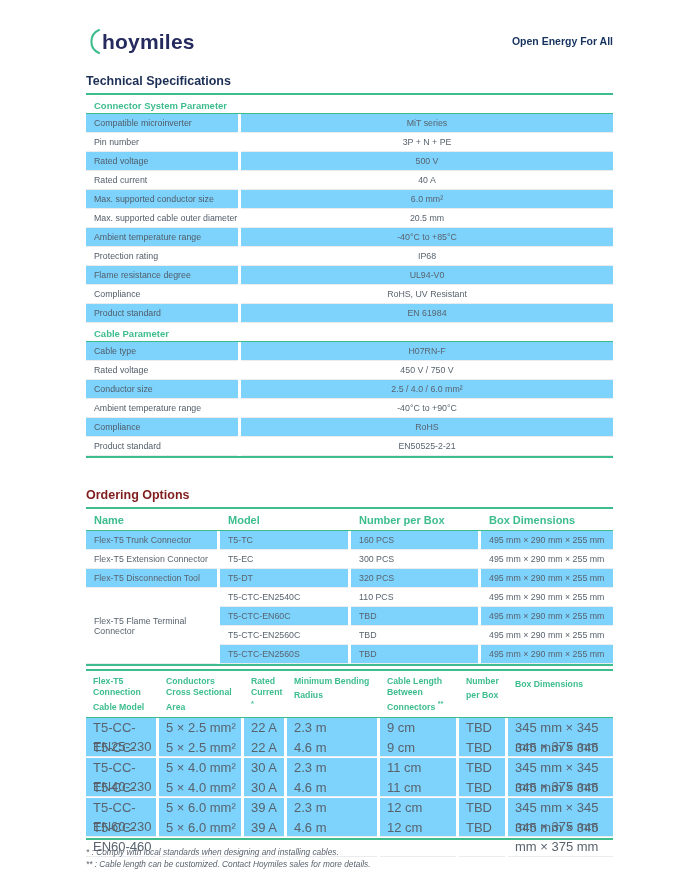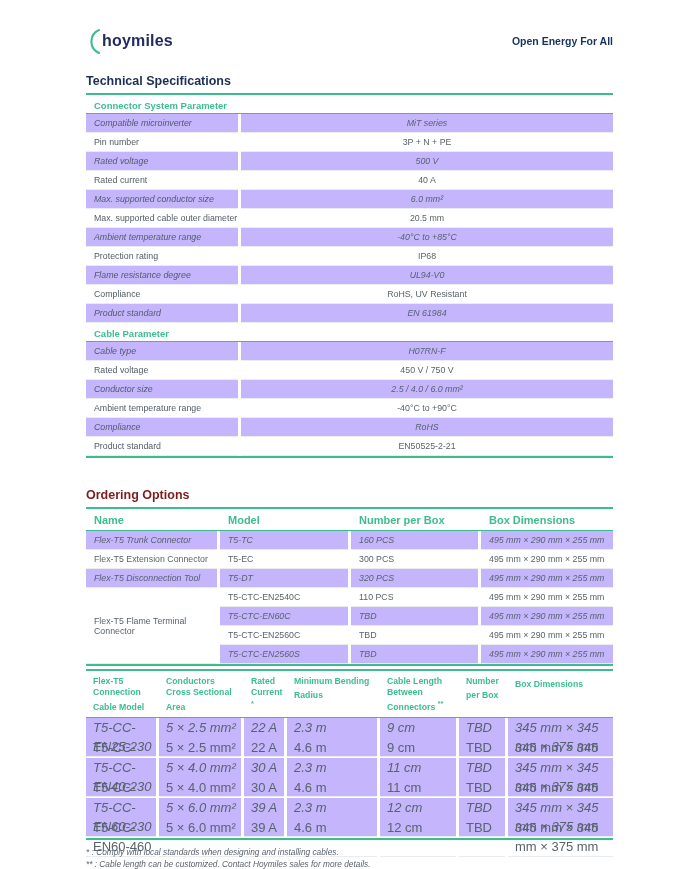--- a/index.html
+++ b/index.html
@@ -6,35 +6,35 @@
   html,body { background:#ffffff; }
   .page {
     position:relative; width:700px; height:869px; background:#ffffff;
     font-family:"Liberation Sans", sans-serif; color:#535e6a; overflow:hidden;
   }
   .content { position:absolute; left:86px; top:0; width:527px; }
 
   
   .topbar { display:flex; justify-content:space-between; align-items:center; padding-top:26px; height:56px; }
   .logo { display:flex; align-items:center; gap:1px; }
-  .logo-text { font-size:16px; font-weight:bold; color:#262b5f; letter-spacing:.2px; line-height:1; }
+  .logo-text { font-size:21px; font-weight:bold; color:#262b5f; letter-spacing:.2px; line-height:1; }
   .tagline { font-size:10.5px; font-weight:bold; color:#17335f; }
 
   
   .h1 { font-size:12.5px; font-weight:bold; color:#1c2f55; margin-top:18px; }
   .gline { height:2px; background:#3dbd8e; margin-top:5px; }
   .gline.thin { height:1px; margin-top:0; }
   .sec-head { font-size:9.5px; font-weight:bold; color:#3dbd8e; padding:5px 8px 4px 8px; height:18px; }
 
   
   .spec-row { display:flex; gap:3px; height:19px; font-size:8.8px; }
   .spec-row .c { border-bottom:1px solid #eaecee; line-height:18px; }
   .spec-label { width:152px; padding-left:8px; color:#515c68; }
   .spec-value { flex:1; text-align:center; color:#59636e; }
-  .g { background:#c4b5fd;font-style:italic; }
+  .g { background:#7dd3fc; }
 
   
   .h1b { font-size:12.5px; font-weight:bold; color:#7f1d1d; margin-top:30px; }
   .otable { margin-top:6px; }
   .ohead { display:grid; grid-template-columns:131px 128px 127px 1fr; column-gap:3px; }
   .ohead .th { font-size:11px; font-weight:bold; color:#3dbd8e; padding:5px 0 4px 8px; }
   .orow { display:grid; grid-template-columns:131px 128px 127px 1fr; column-gap:3px; height:19px; font-size:8.8px; }
   .orow .c, .grp .c { border-bottom:1px solid #eaecee; line-height:18px; padding-left:8px; color:#59636e; }
   .grp { display:grid; grid-template-columns:131px 128px 127px 1fr; column-gap:3px; grid-auto-rows:19px; font-size:8.8px; }
   .grp .span-cell { grid-row:1 / span 4; display:flex; align-items:center; padding-left:8px; border-bottom:1px solid #eaecee; color:#59636e; }

